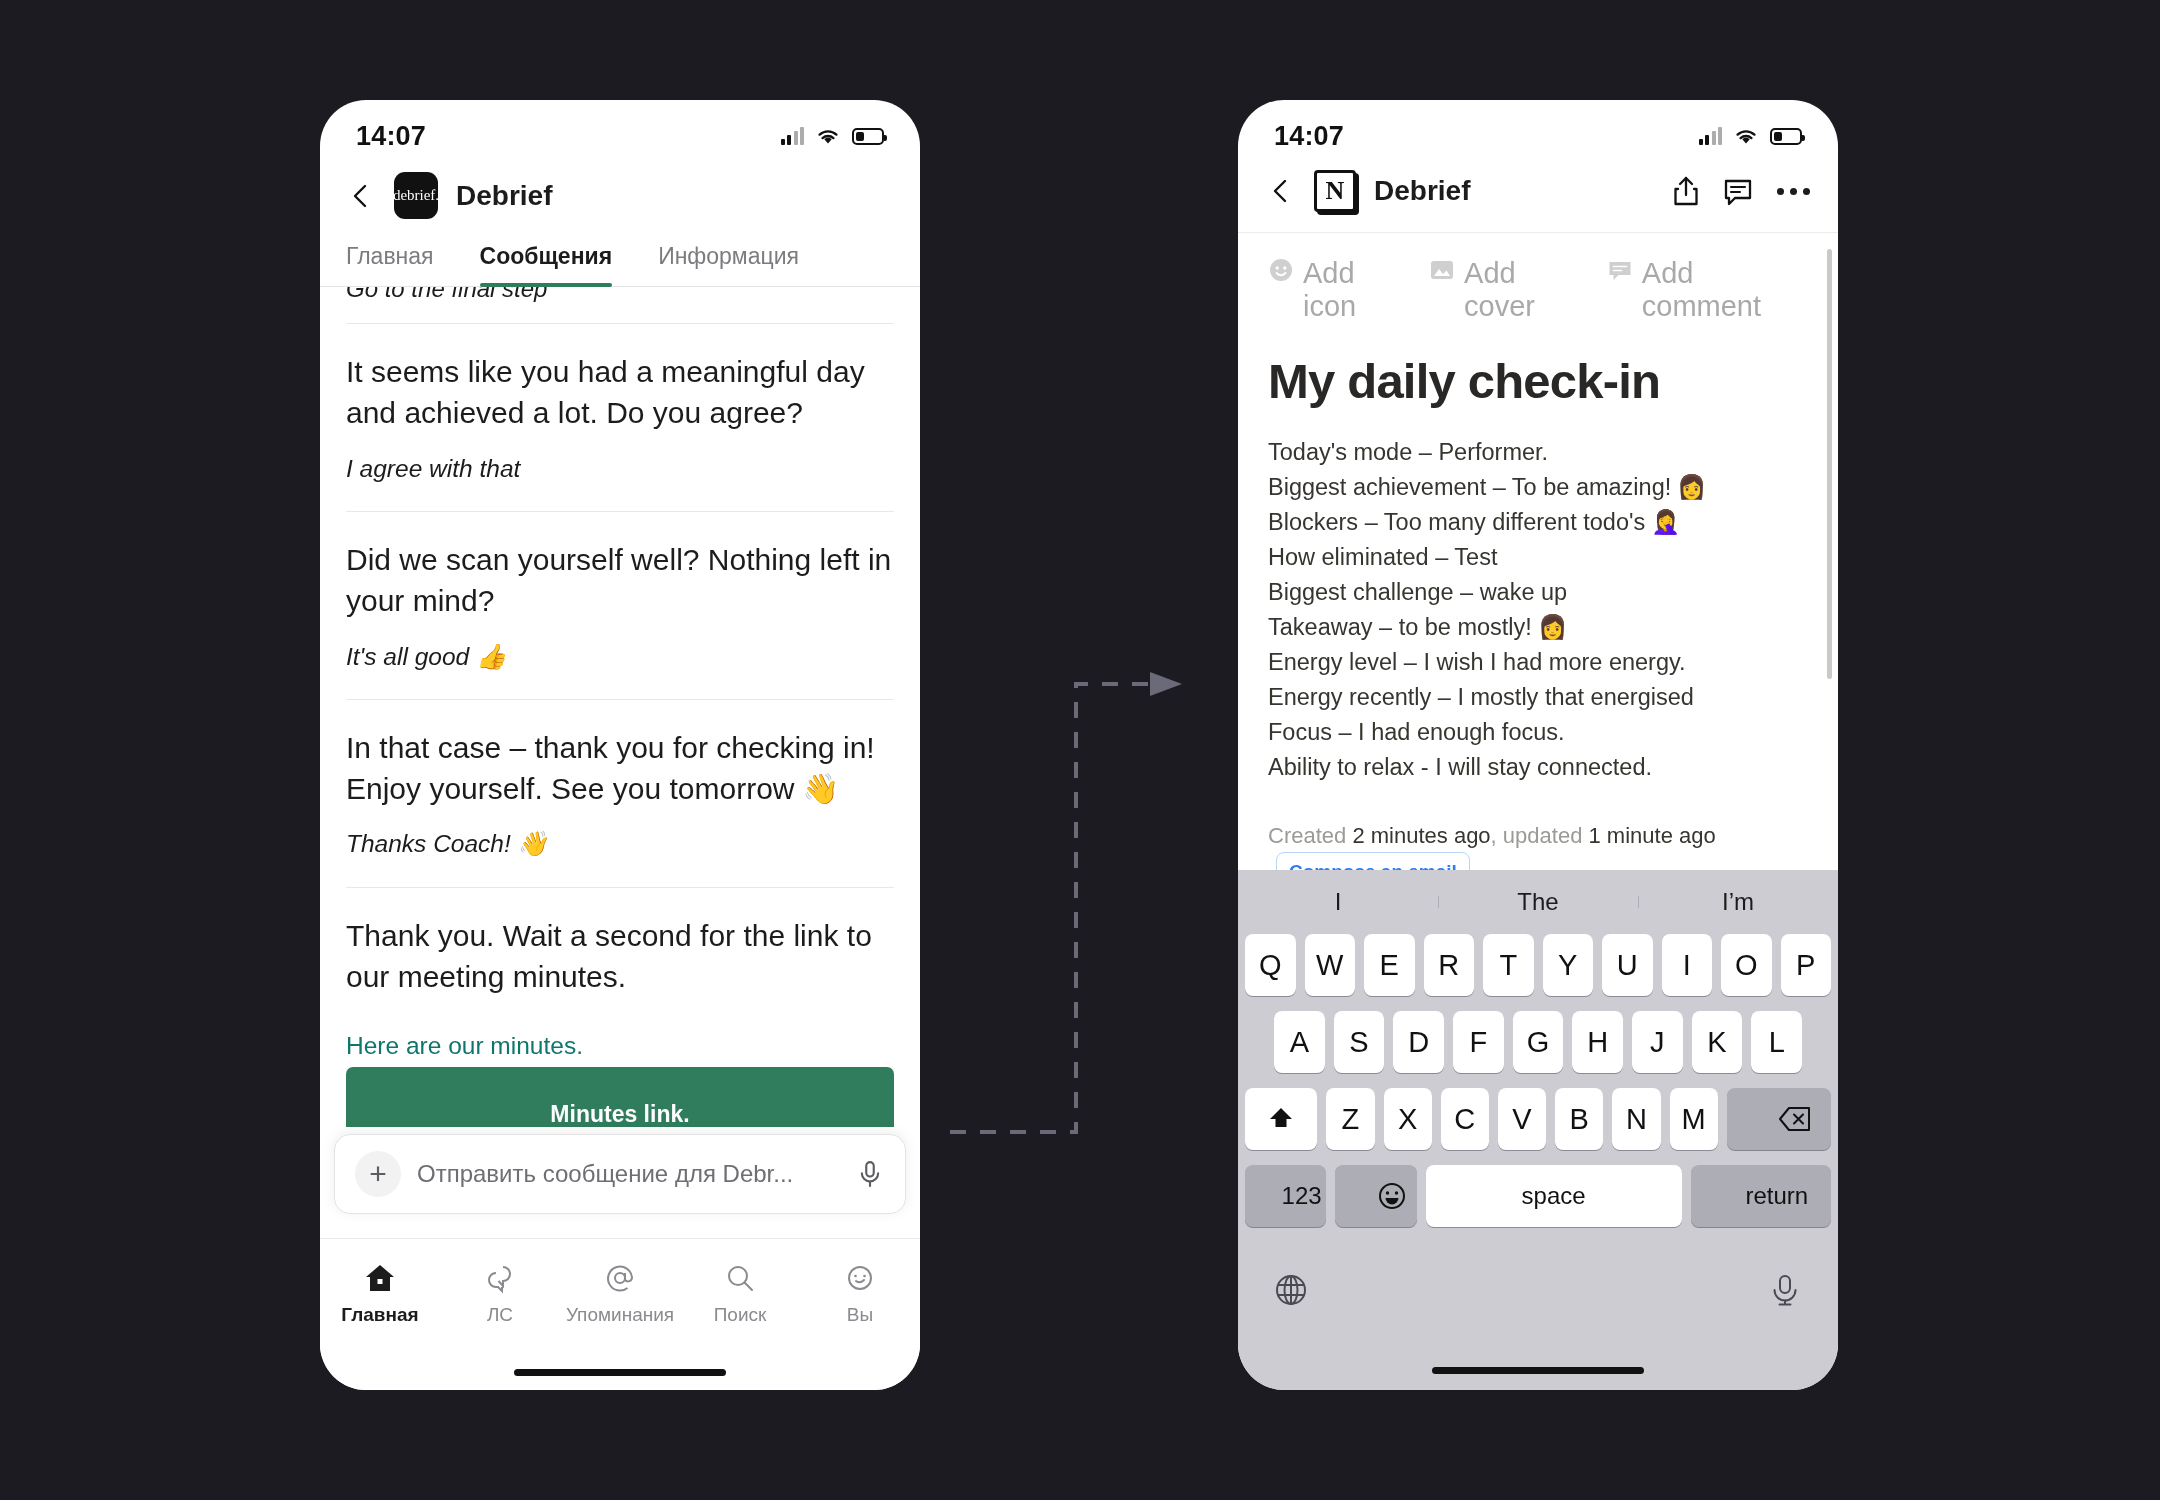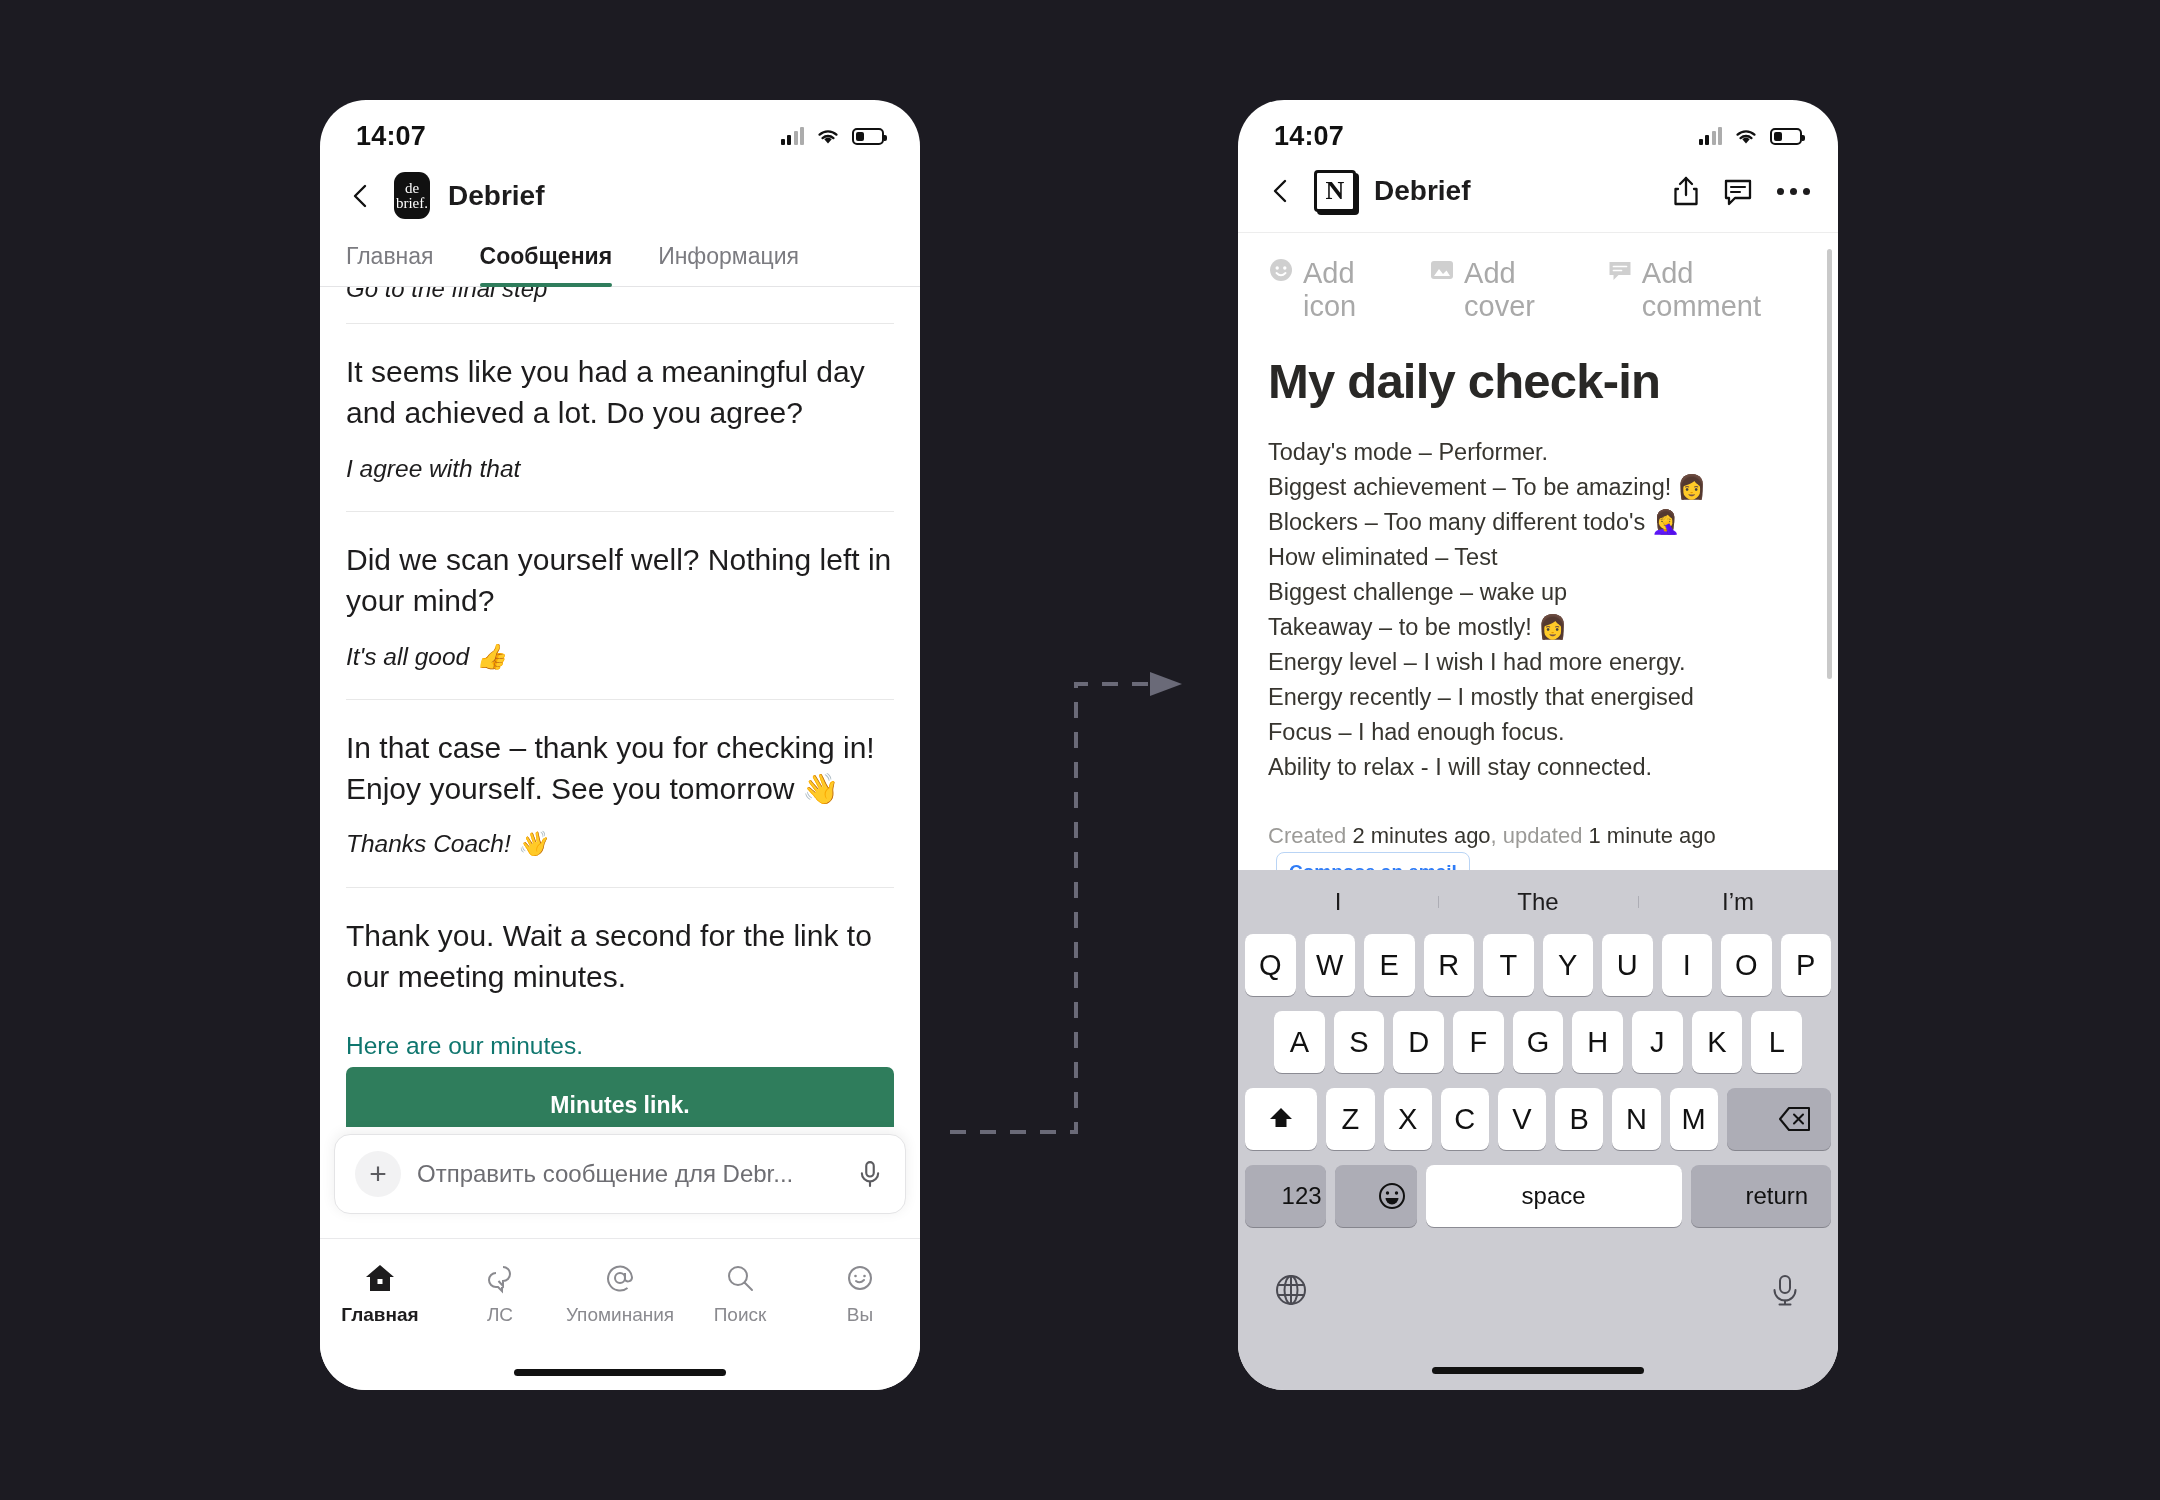--- a/index.html
+++ b/index.html
@@ -47,22 +47,22 @@
   
   .l-header {
     display:flex; align-items:center; gap:18px; padding: 10px 26px 22px 26px;
   }
   .chev-back {
     width: 30px; height: 30px; flex: none;
     display:flex; align-items:center; justify-content:center;
   }
   .chev-back svg { width:30px; height:30px; }
   .ws-logo {
-    width:36px; height:47px; background:#111; border-radius:11px; flex:none;
-    display:flex; flex-direction:column; align-items:center; justify-content:center;
+    width:44px; height:47px; background:#111; border-radius:11px; flex:none;
+    display:flex; align-items:center; justify-content:center;
     color:#fff; font-family:"Liberation Serif", serif; line-height:.98;
   }
   .ws-logo span:first-child { font-size:15px; }
   .ws-logo span:last-child { font-size:15px; }
   .l-title { font-size:28px; font-weight:700; color:#1d1c1d; }
 
   .tabs { display:flex; border-bottom:1px solid #e4e4e6; padding: 0 26px; }
   .tab {
     flex:none; padding: 2px 0 16px 0; font-size:23px; color:#7b7b80;
     margin-right: 46px; position:relative;
@@ -85,21 +85,21 @@
   .msg-group:first-of-type { border-top:none; }
   .bot-line {
     font-size:30px; line-height:1.36; color:#1d1c1d;
   }
   .user-line {
     font-size:24.5px; line-height:1.36; color:#1d1c1d;
     font-style:italic; margin-top:18px;
   }
   .sub-line { font-size:24.5px; line-height:1.36; color:#0f766e; margin-top:32px; }
   .btn-minutes {
-    display:block; width:100%; margin-top:4px; padding:25px 0;
+    display:block; width:100%; margin-top:4px; padding:34px 0;
     background:#2f7d5c; color:#fff; border:none; border-radius:7px;
     font-size:23px; font-weight:700; font-family:"Liberation Sans", sans-serif;
     text-align:center; cursor:pointer;
   }
 
   
   .composer-wrap { position:absolute; left:0; right:0; bottom:176px; padding: 0 14px; }
   .composer {
     background:#fff; border:1px solid #e4e4e6; border-radius:16px;
     box-shadow: 0 -2px 14px rgba(0,0,0,.07);

